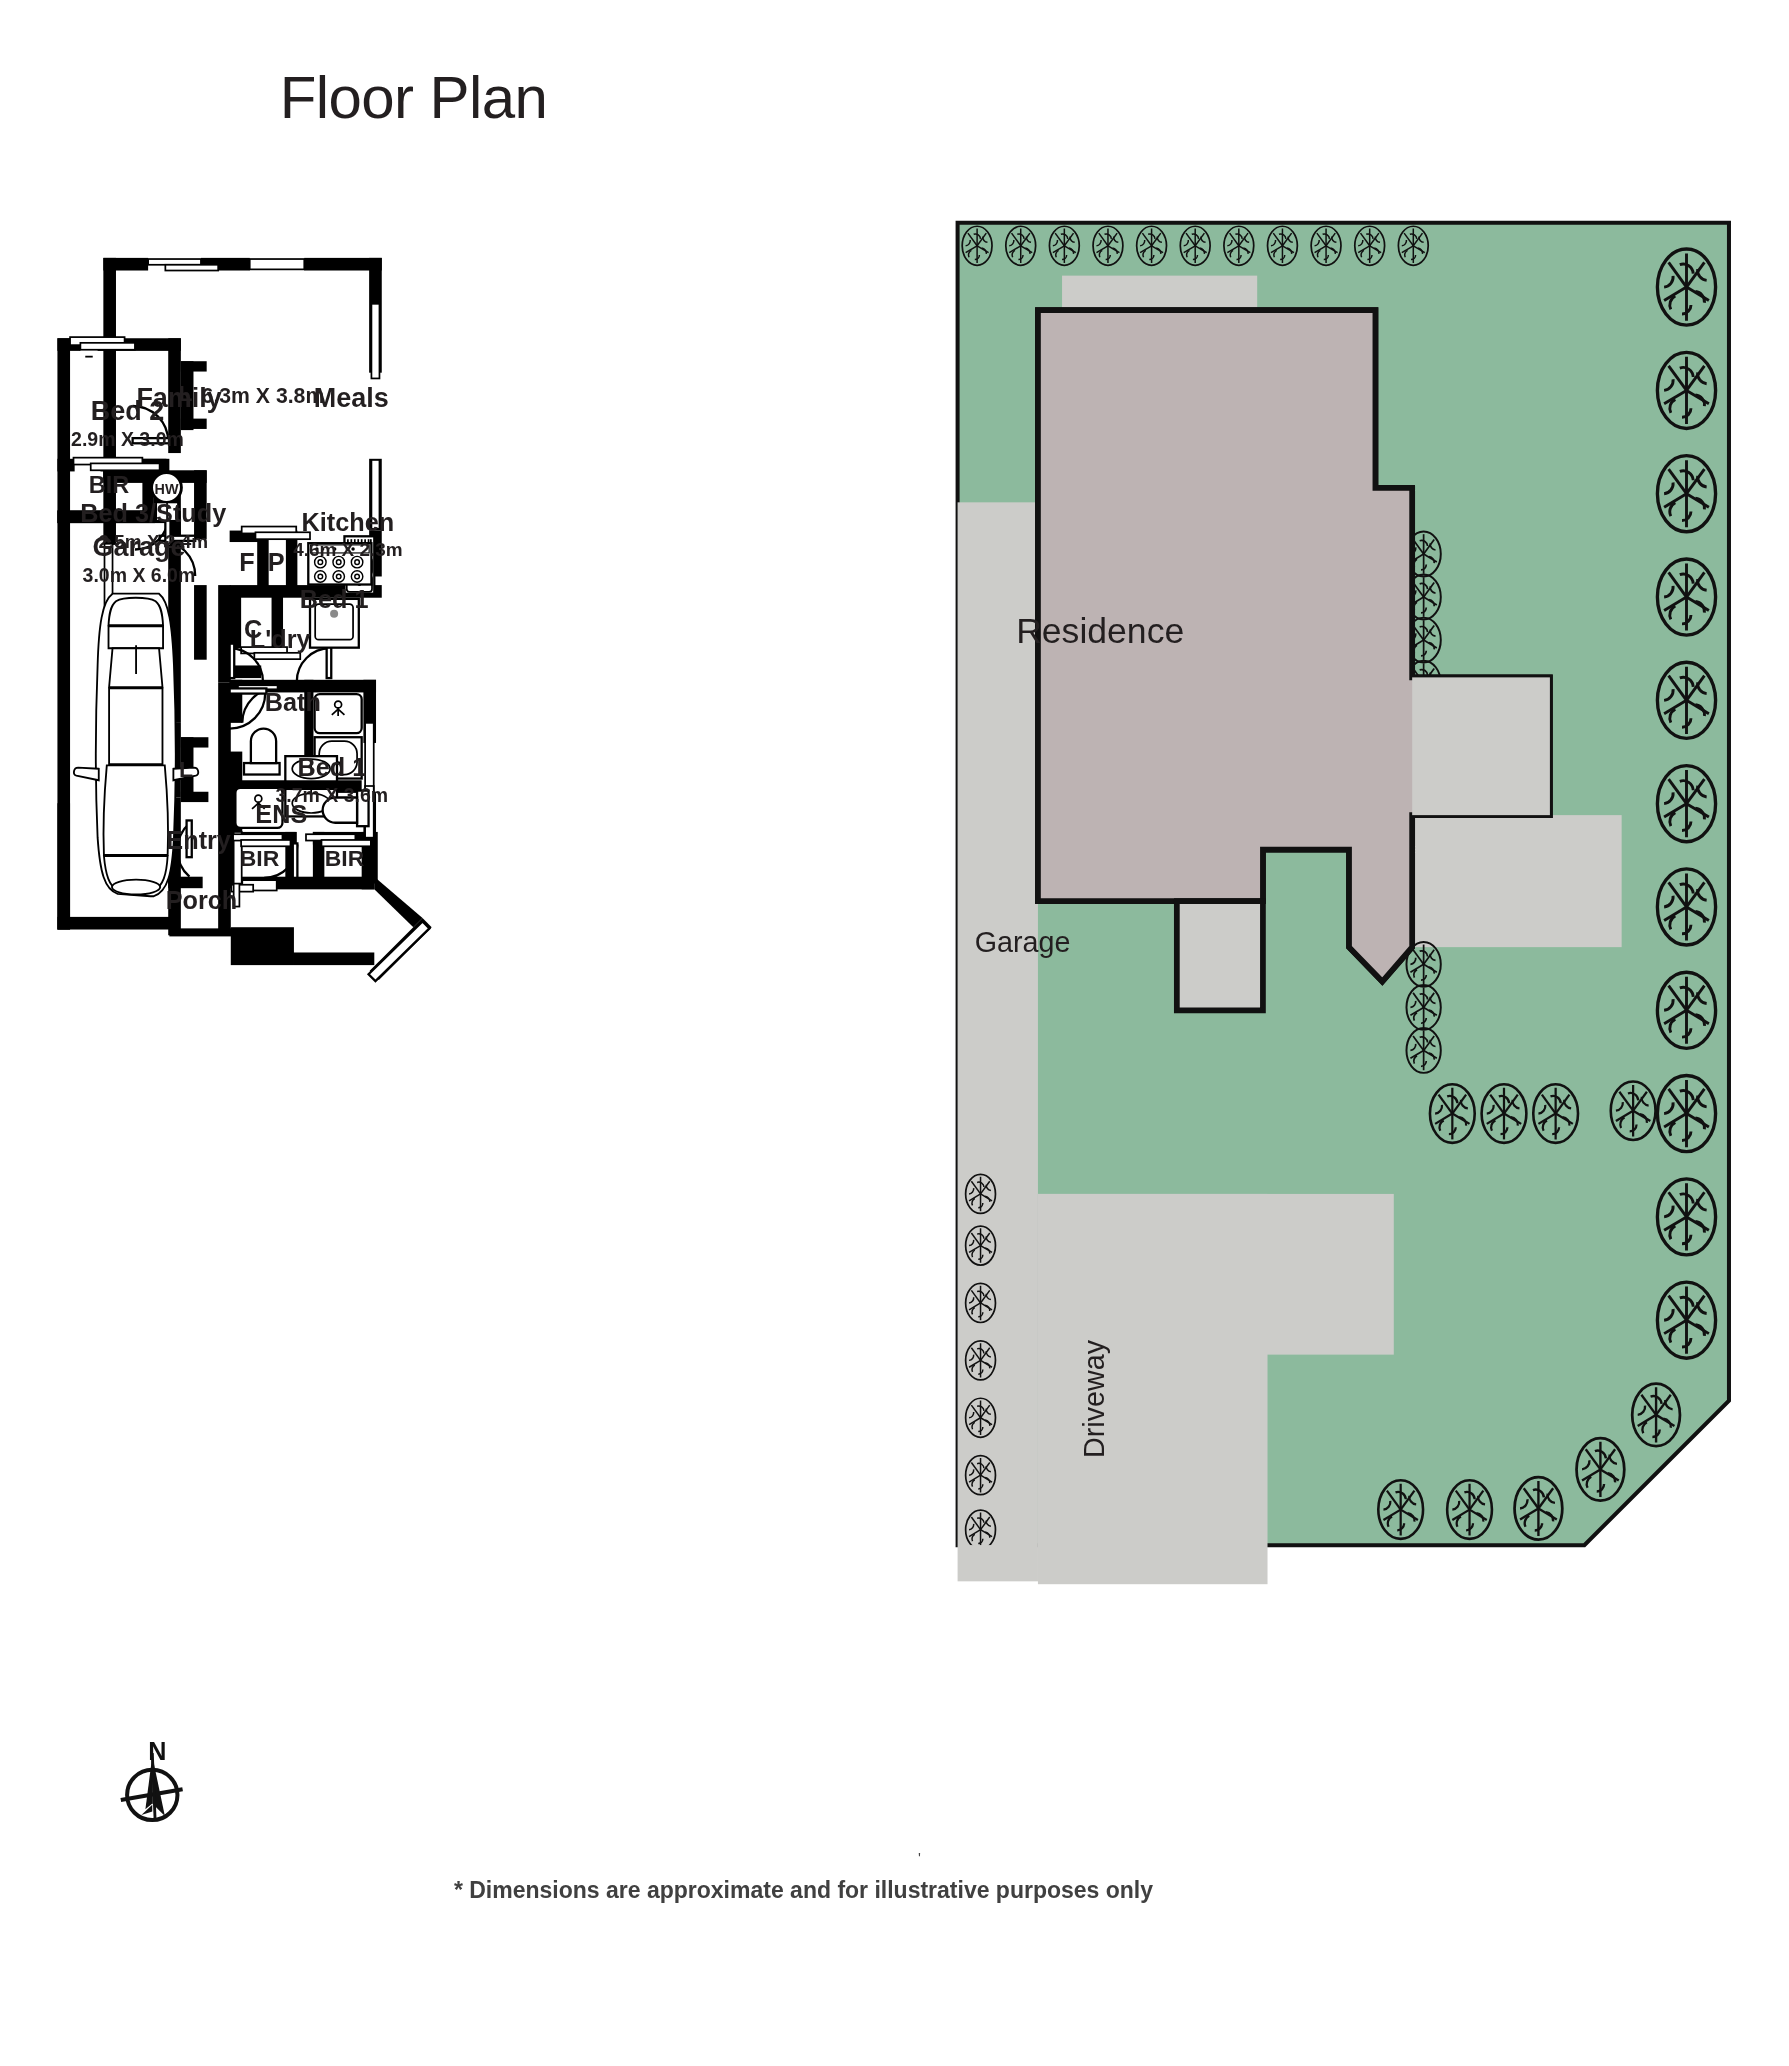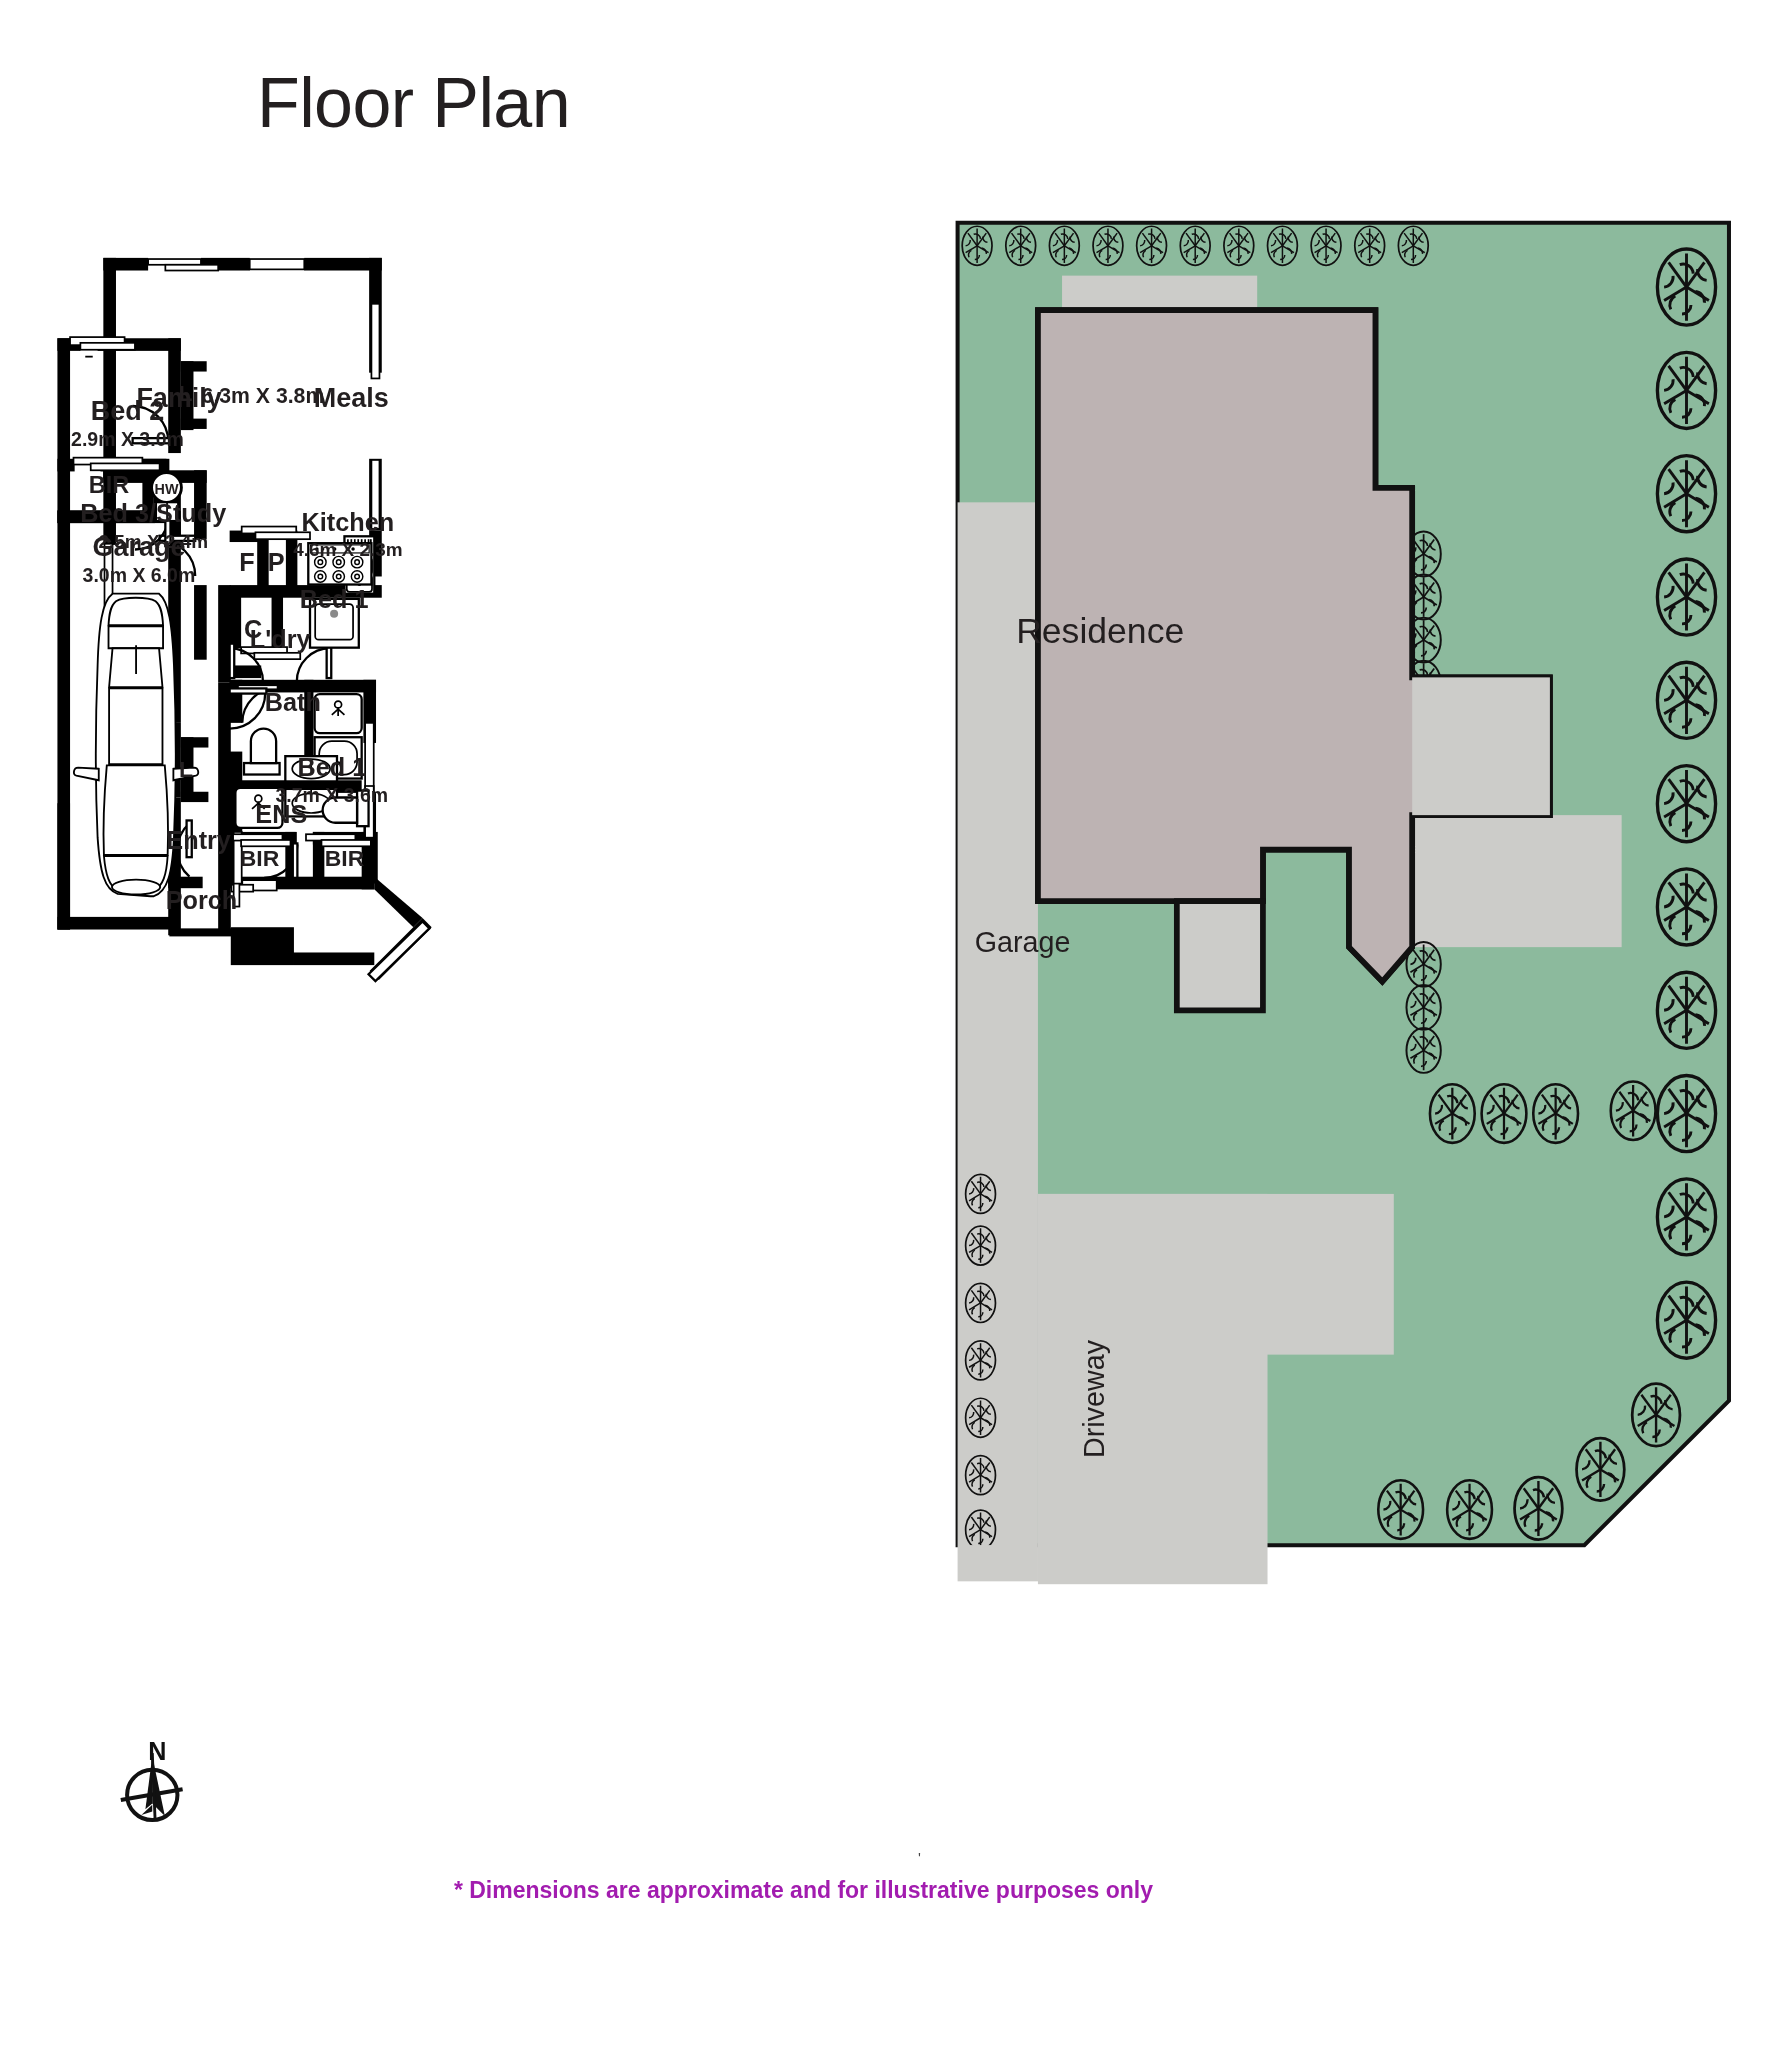--- a/index.html
+++ b/index.html
@@ -3,30 +3,30 @@
 <meta charset="utf-8">
 <title>Floor Plan &amp; Site Plan</title>
 <style>
   html,body{margin:0;padding:0;background:#ffffff;}
   body{
     width:1790px;height:2066px;position:relative;overflow:hidden;
     font-family:"Liberation Sans","DejaVu Sans",sans-serif;color:#231f20;
   }
   .stage{position:absolute;left:0;top:0;width:1790px;height:2066px;}
   .title{
-    position:absolute;font-size:70px;font-weight:400;letter-spacing:-0.6px;
+    position:absolute;font-size:60px;font-weight:400;letter-spacing:-0.6px;
     color:#231f20;white-space:nowrap;text-align:center;
   }
   #floor-plan-title{left:230px;top:63px;width:367px;}
   #site-plan-title{left:1056px;top:63px;width:367px;}
 
   svg{display:block;}
   .disclaimer{
     position:absolute;left:287px;top:1877px;width:1033px;
-    font-size:23px;font-weight:700;color:#a21caf;text-align:center;white-space:nowrap;
+    font-size:23px;font-weight:700;color:#404040;text-align:center;white-space:nowrap;
   }
   .tiny-mark{position:absolute;left:918px;top:1849px;font-size:15px;color:#444;}
 </style>
 </head>
 <body>
 
 <div class="stage">
 
   <div class="title" id="floor-plan-title">Floor Plan</div>
 

